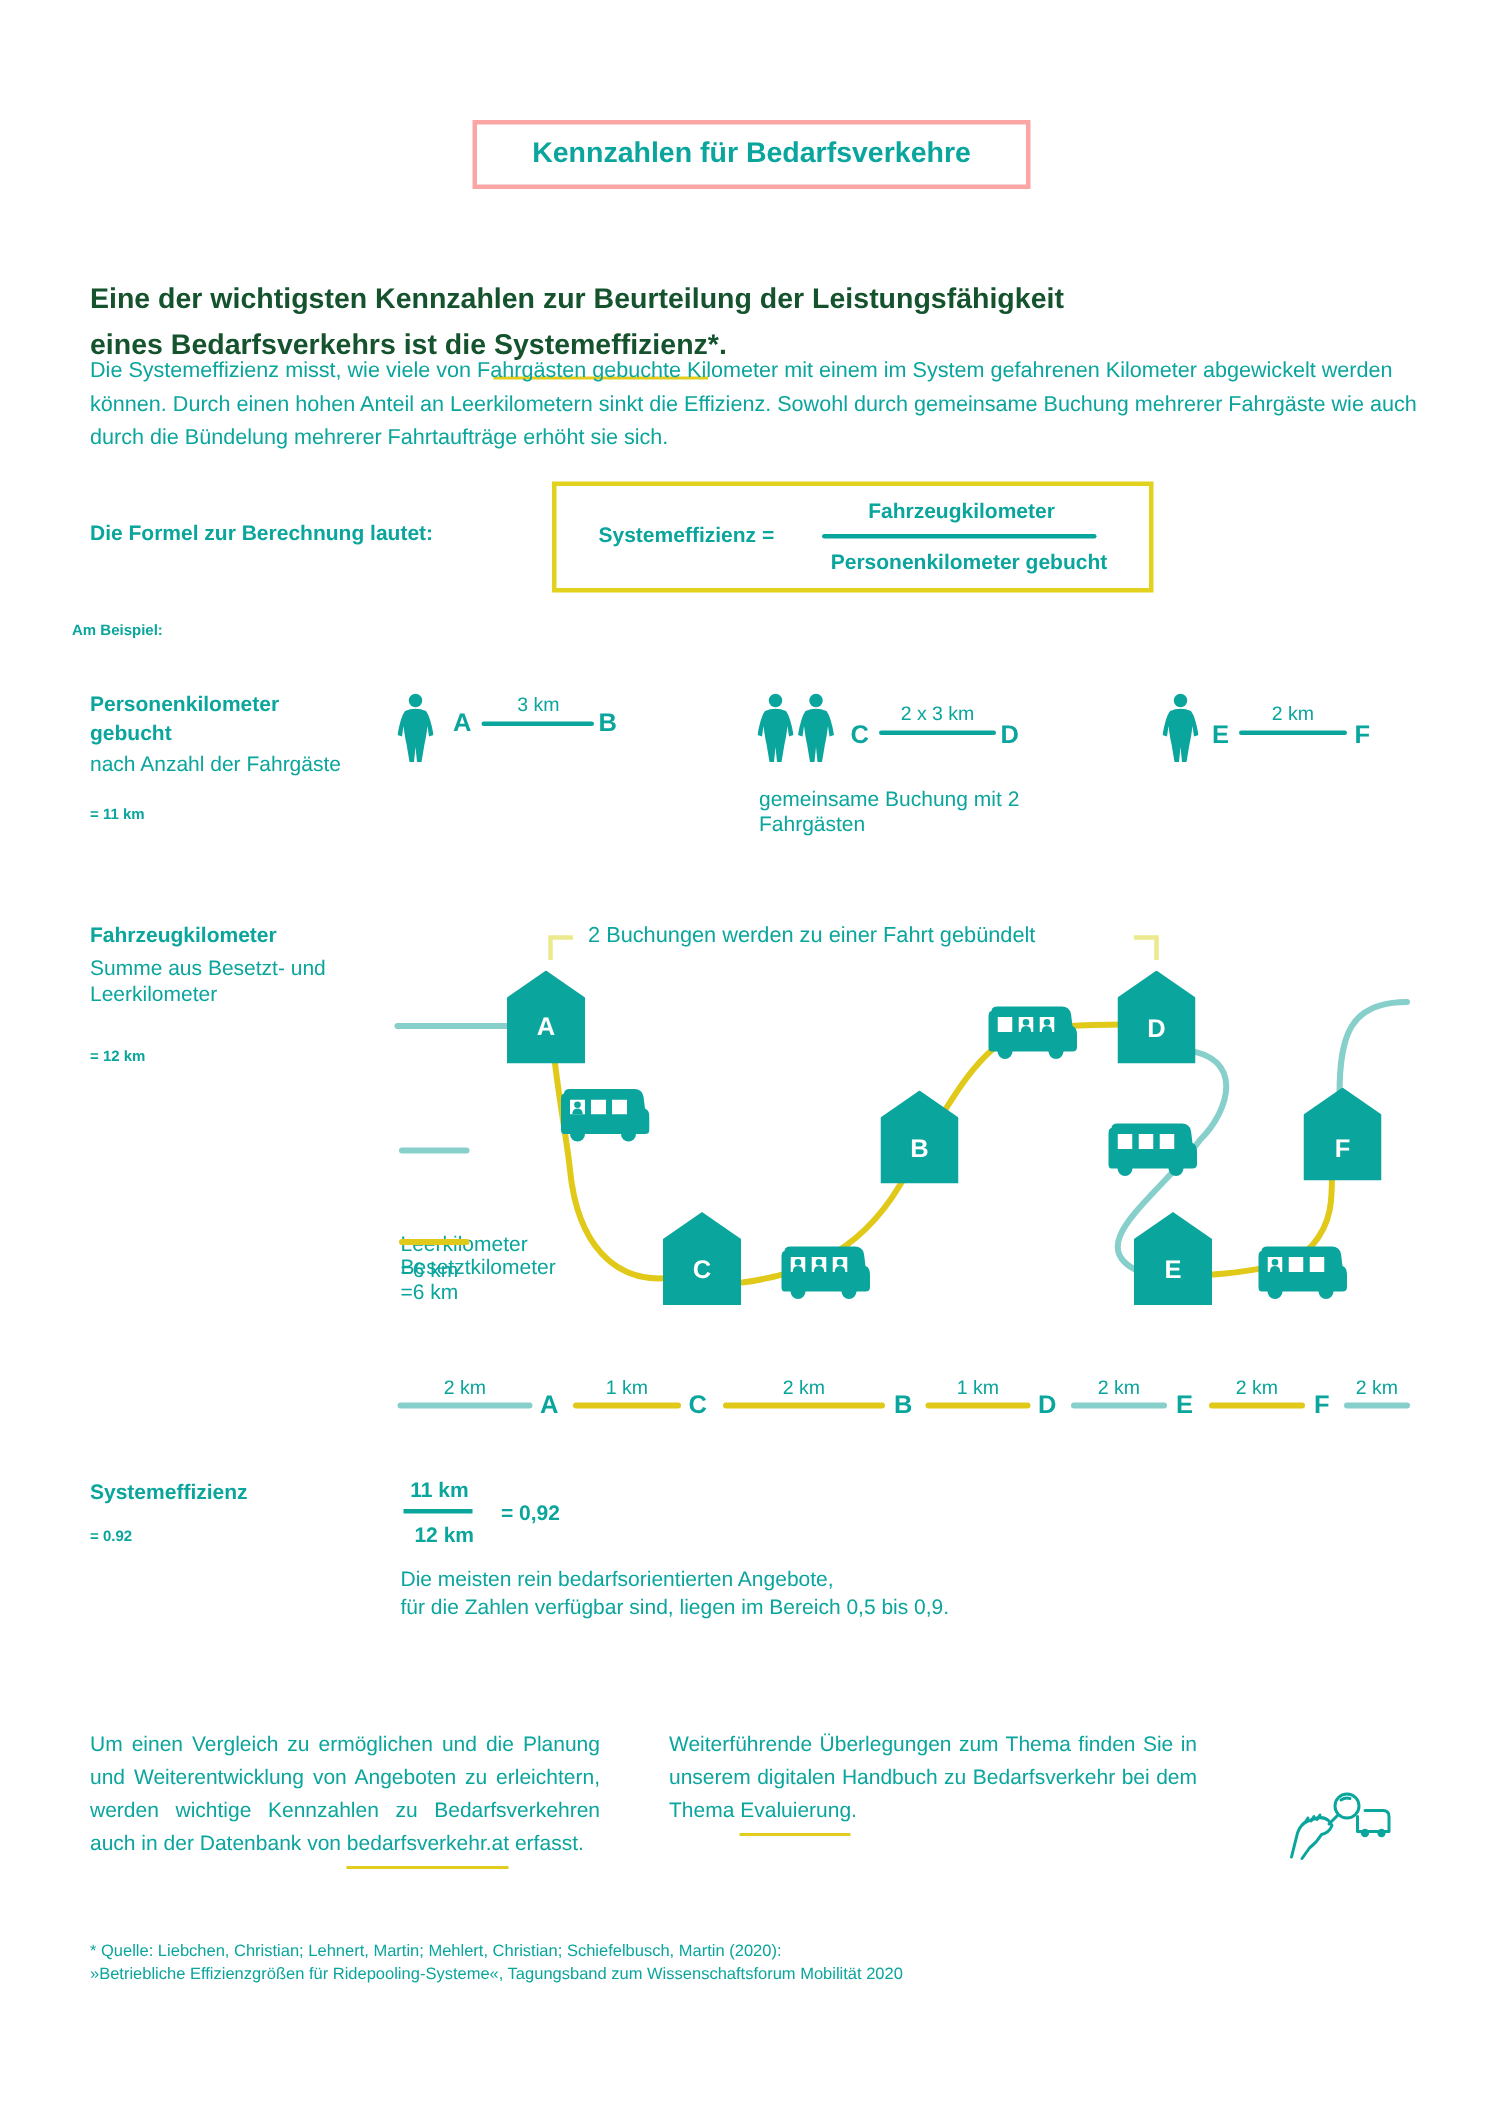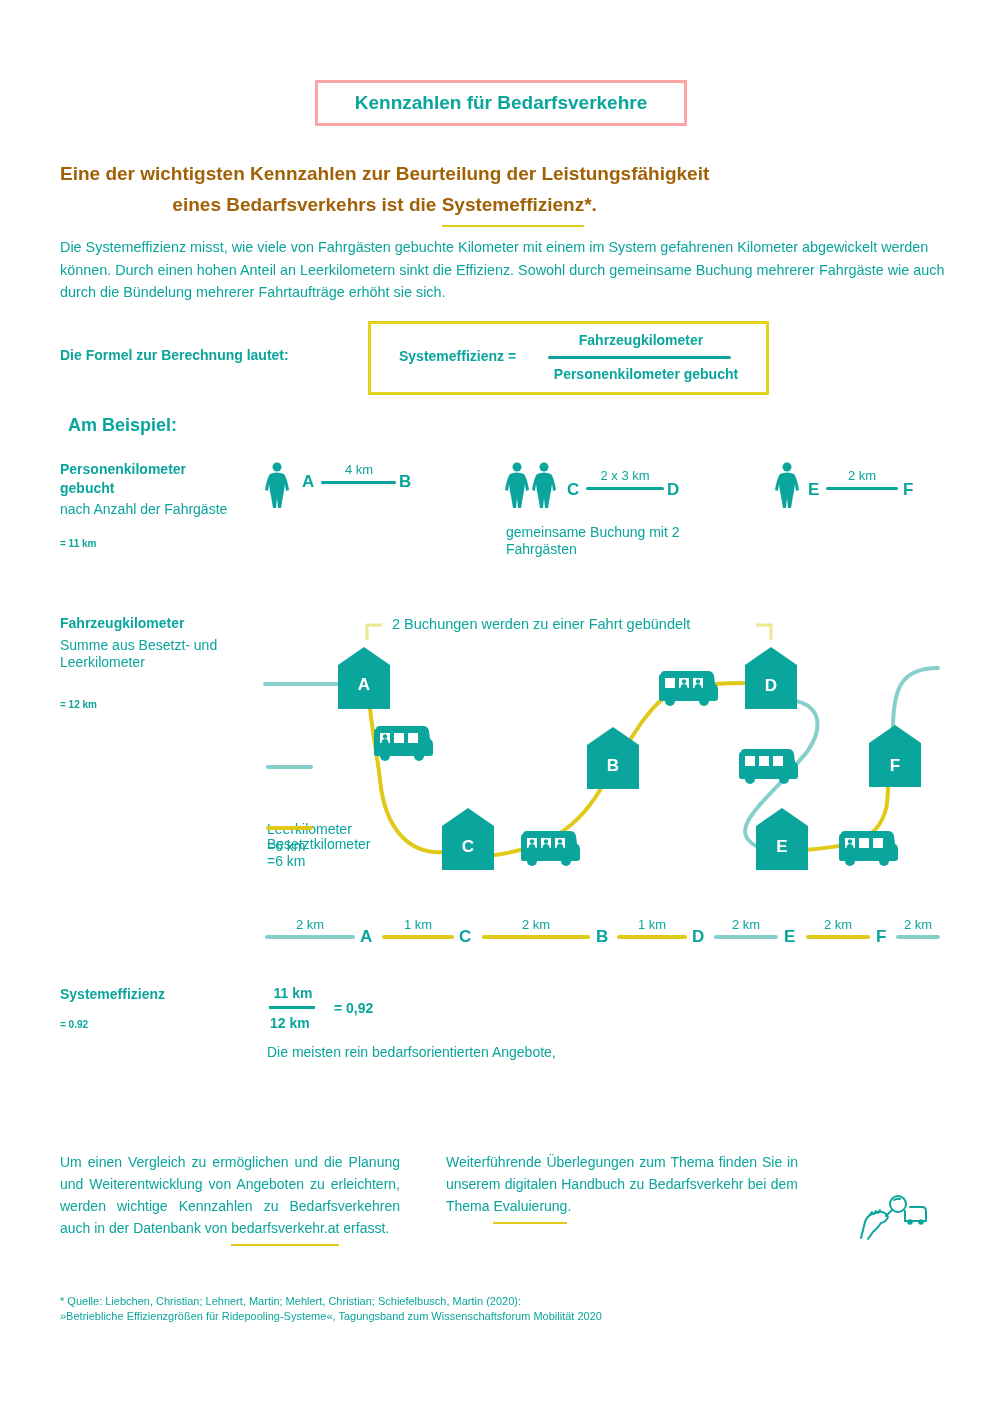--- a/index.html
+++ b/index.html
@@ -2,31 +2,31 @@
 <html><head>
 <meta charset="utf-8">
 <style>
   * { box-sizing: border-box; margin: 0; padding: 0; }
   html, body { width: 1000px; height: 1413px; background: #ffffff; }
   body { position: relative; font-family: "Liberation Sans", "DejaVu Sans", sans-serif; color: #0aa59c; overflow: hidden; }
   .abs { position: absolute; }
   .teal { color: #0aa59c; }
   .bold { font-weight: bold; }
   .title-box { left: 315px; top: 80px; width: 372px; height: 46px; border: 3px solid #fca5a5; display: flex; align-items: center; justify-content: center; font-size: 19px; font-weight: bold; }
-  .headline { left: 60px; top: 158px; font-size: 19px; font-weight: bold; line-height: 31px; color: #a16207; text-align: center; }
+  .headline { left: 60px; top: 184px; font-size: 19px; font-weight: bold; line-height: 31px; color: #14532d; }
   .uline { position: relative; display: inline-block; }
   .uline::after { content: ""; position: absolute; left: 0; right: 0; bottom: -7px; height: 2px; background: #e2cd1f; }
   .intro { left: 60px; top: 236px; width: 890px; font-size: 14.4px; line-height: 22.5px; }
   .formula-label { left: 60px; top: 347px; font-size: 14px; font-weight: bold; }
   .formula-box { left: 368px; top: 321px; width: 401px; height: 74px; border: 3px solid #e2d11d; }
   .f-left { left: 28px; top: 24px; font-size: 14px; font-weight: bold; }
   .f-num { left: 180px; top: 8px; width: 180px; text-align: center; font-size: 14px; font-weight: bold; }
   .f-bar { left: 177px; top: 32px; width: 183px; height: 3px; background: #0aa59c; border-radius: 2px; }
   .f-den { left: 160px; top: 42px; width: 230px; text-align: center; font-size: 14px; font-weight: bold; }
-  .am { left: 68px; top: 415px; font-size: 18px; font-weight: bold; }
+  .am { left: 48px; top: 415px; font-size: 10px; font-weight: bold; }
   .side-h { font-size: 14px; font-weight: bold; line-height: 19px; }
   .side-t { font-size: 14px; line-height: 17px; }
   .side-v { font-size: 10px; font-weight: bold; }
   .km-lbl { font-size: 13px; text-align: center; }
   .pt { font-size: 17px; font-weight: bold; }
   .line-teal { height: 3px; background: #0aa59c; border-radius: 2px; }
   .caption { font-size: 14px; line-height: 17px; }
   .seg { position: absolute; height: 4px; border-radius: 2px; }
   .seg.leer { background: #86cfcb; }
   .seg.bes { background: #e1c919; }
@@ -76,21 +76,21 @@
       <circle cx="12" cy="5" r="4.5" fill="#0aa59c"></circle>
       <path d="M5 12 Q12 9 19 12 Q22 16 24 28 L21 29 L20 22 Q19 30 18 34 L16 46 L13 46 L12 36 L11 46 L8 46 L6 34 Q5 30 4 22 L3 29 L0 28 Q2 16 5 12 Z" fill="#0aa59c"></path>
     </symbol>
   </defs>
 </svg>
 
 <svg class="abs" style="left:265px; top:462px;" width="24" height="48">
     <use href="#person"></use>
   </svg>
 <div class="abs pt" style="left:302px; top:472px;">A</div>
-<div class="abs km-lbl" style="left:322px; top:462px; width:74px;">4 km</div>
+<div class="abs km-lbl" style="left:322px; top:462px; width:74px;">3 km</div>
 <div class="abs line-teal" style="left:321px; top:481px; width:75px;"></div>
 <div class="abs pt" style="left:399px; top:472px;">B</div>
 
 <svg class="abs" style="left:505px; top:462px;" width="24" height="48">
     <use href="#person"></use>
   </svg>
 <svg class="abs" style="left:532px; top:462px;" width="24" height="48">
     <use href="#person"></use>
   </svg>
 <div class="abs pt" style="left:567px; top:480px;">C</div>
@@ -223,25 +223,26 @@
 
   <div class="seg-lbl teal" style="left:896px; top:917px; width:44px;">2 km</div>
   <div class="seg leer" style="left:896px; top:935px; width:44px;"></div>
 </div>
 
 <div class="abs side-h" style="left:60px; top:985px;">Systemeffizienz</div>
 <div class="abs side-v" style="left:60px; top:1019px;">= 0.92</div>
 
 <div class="abs bold" style="left:270px; top:985px; width:46px; text-align:center; font-size:14px;">11 km</div>
 <div class="abs" style="left:269px; top:1006px; width:46px; height:3px; background:#0aa59c;"></div>
-<div class="abs bold" style="left:270px; top:1015px; width:46px; text-align:left; font-size:14px;">12 km</div>
+<div class="abs bold" style="left:270px; top:1015px; width:46px; text-align:right; font-size:14px;">12 km</div>
 <div class="abs bold" style="left:334px; top:1000px; font-size:14px;">= 0,92</div>
 
 <div class="abs note">
   <div>Die meisten rein bedarfsorientierten Angebote,</div>
+  <div>für die Zahlen verfügbar sind, liegen im Bereich 0,5 bis 0,9.</div>
 </div>
 
 <div class="abs bottom-left">
   <span>Um einen Vergleich zu ermöglichen und die Planung und Weiterentwicklung von Angeboten zu erleichtern, werden wichtige Kennzahlen zu Bedarfsverkehren auch in der Datenbank von </span><span class="uline">bedarfsverkehr.at</span><span> erfasst.</span>
 </div>
 <div class="abs bottom-right">
   <span>Weiterführende Überlegungen zum Thema finden Sie in unserem digitalen Handbuch zu Bedarfsverkehr bei dem Thema </span><span class="uline">Evaluierung</span><span>.</span>
 </div>
 
 <svg class="abs" style="left:858px; top:1192px;" width="74" height="50" viewBox="0 0 74 50">

